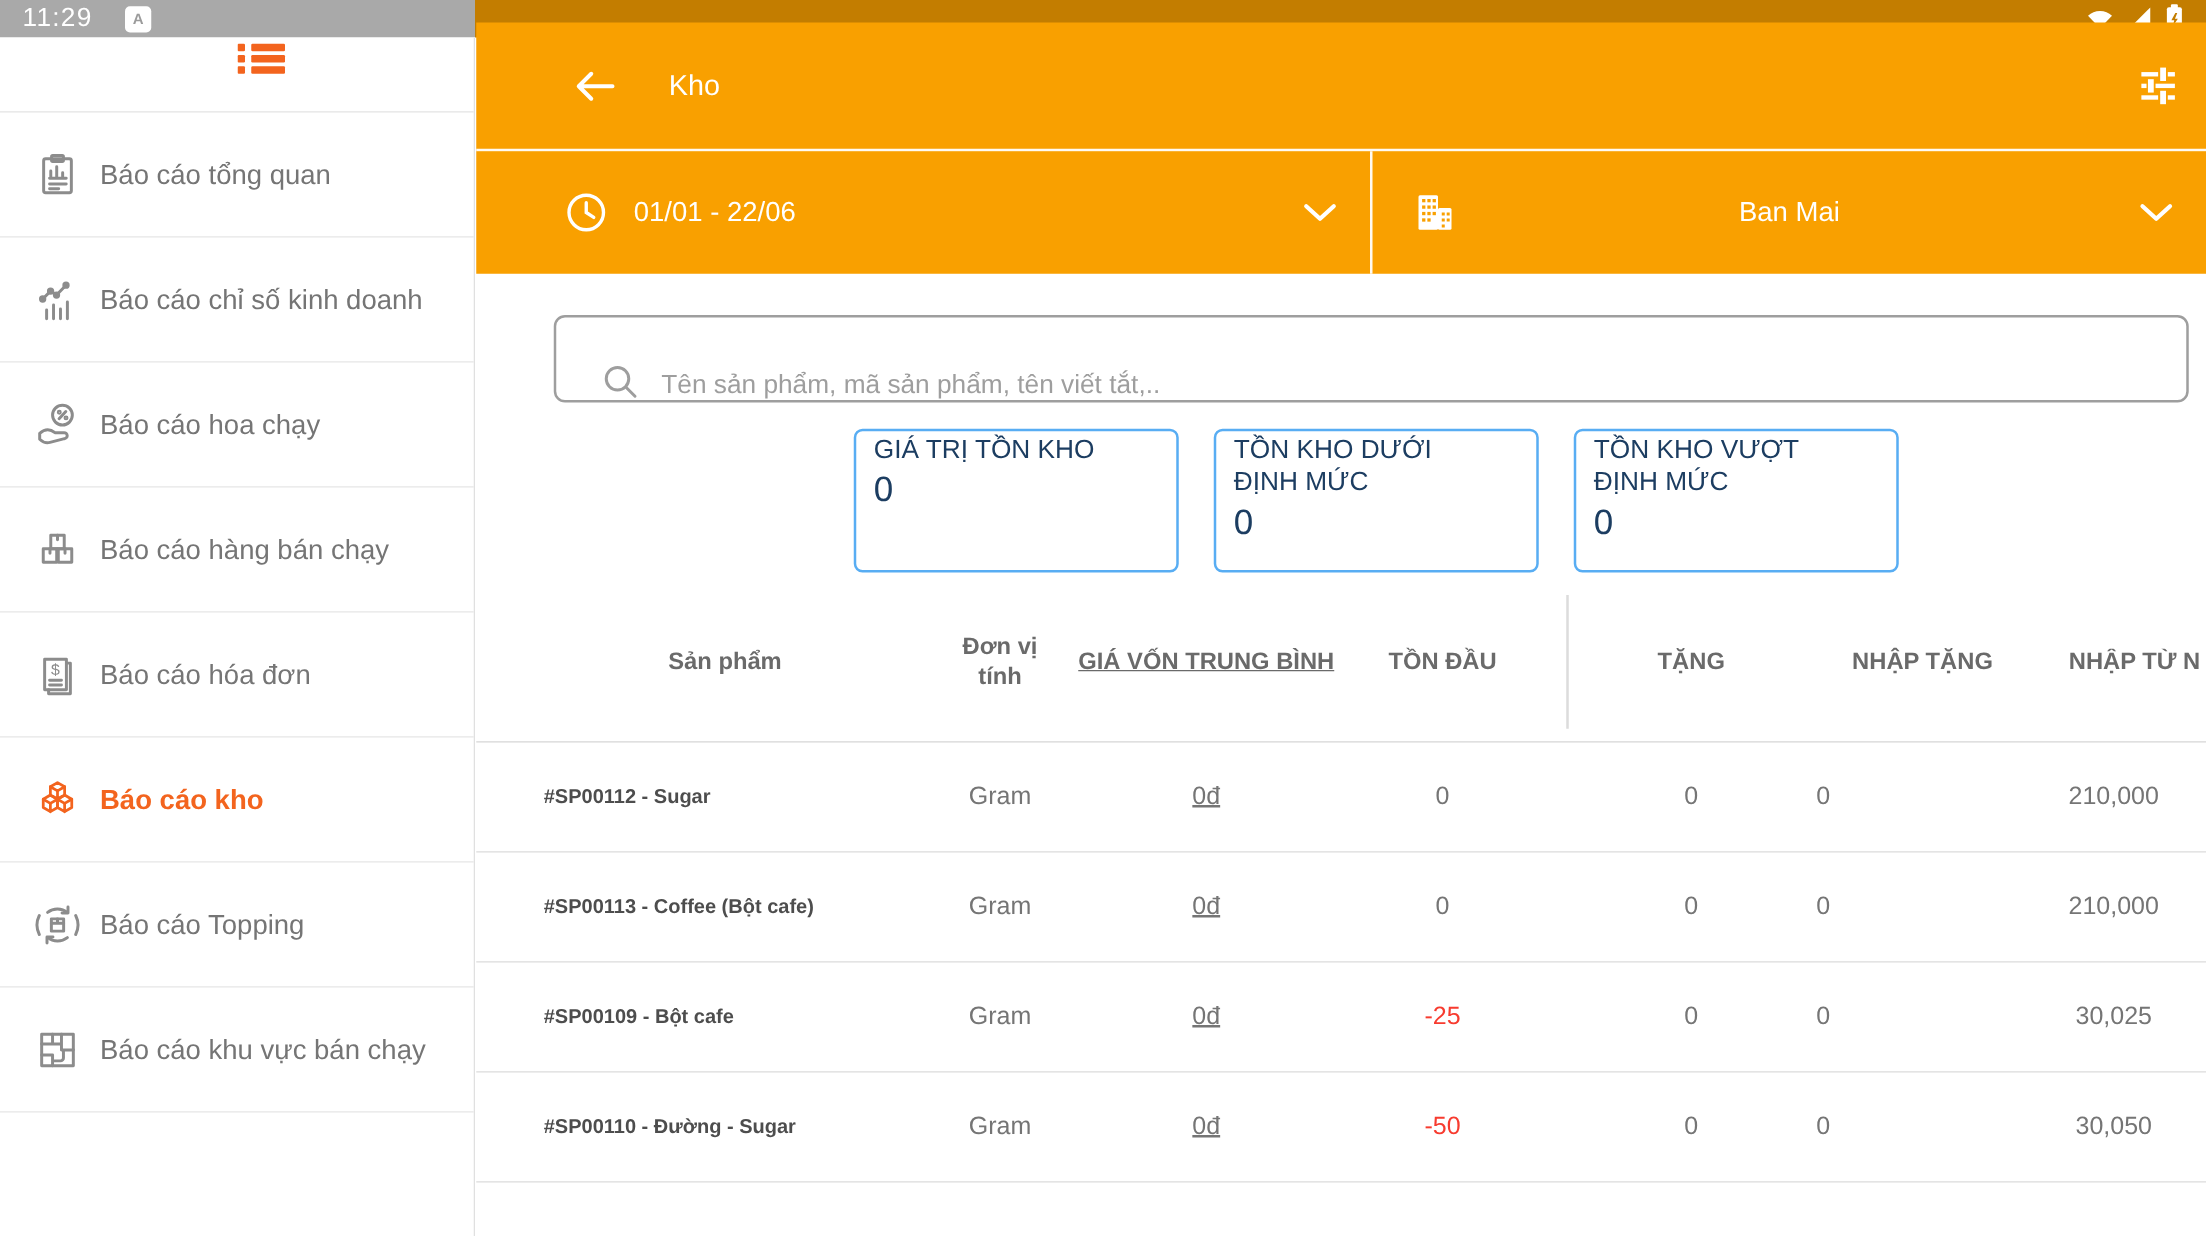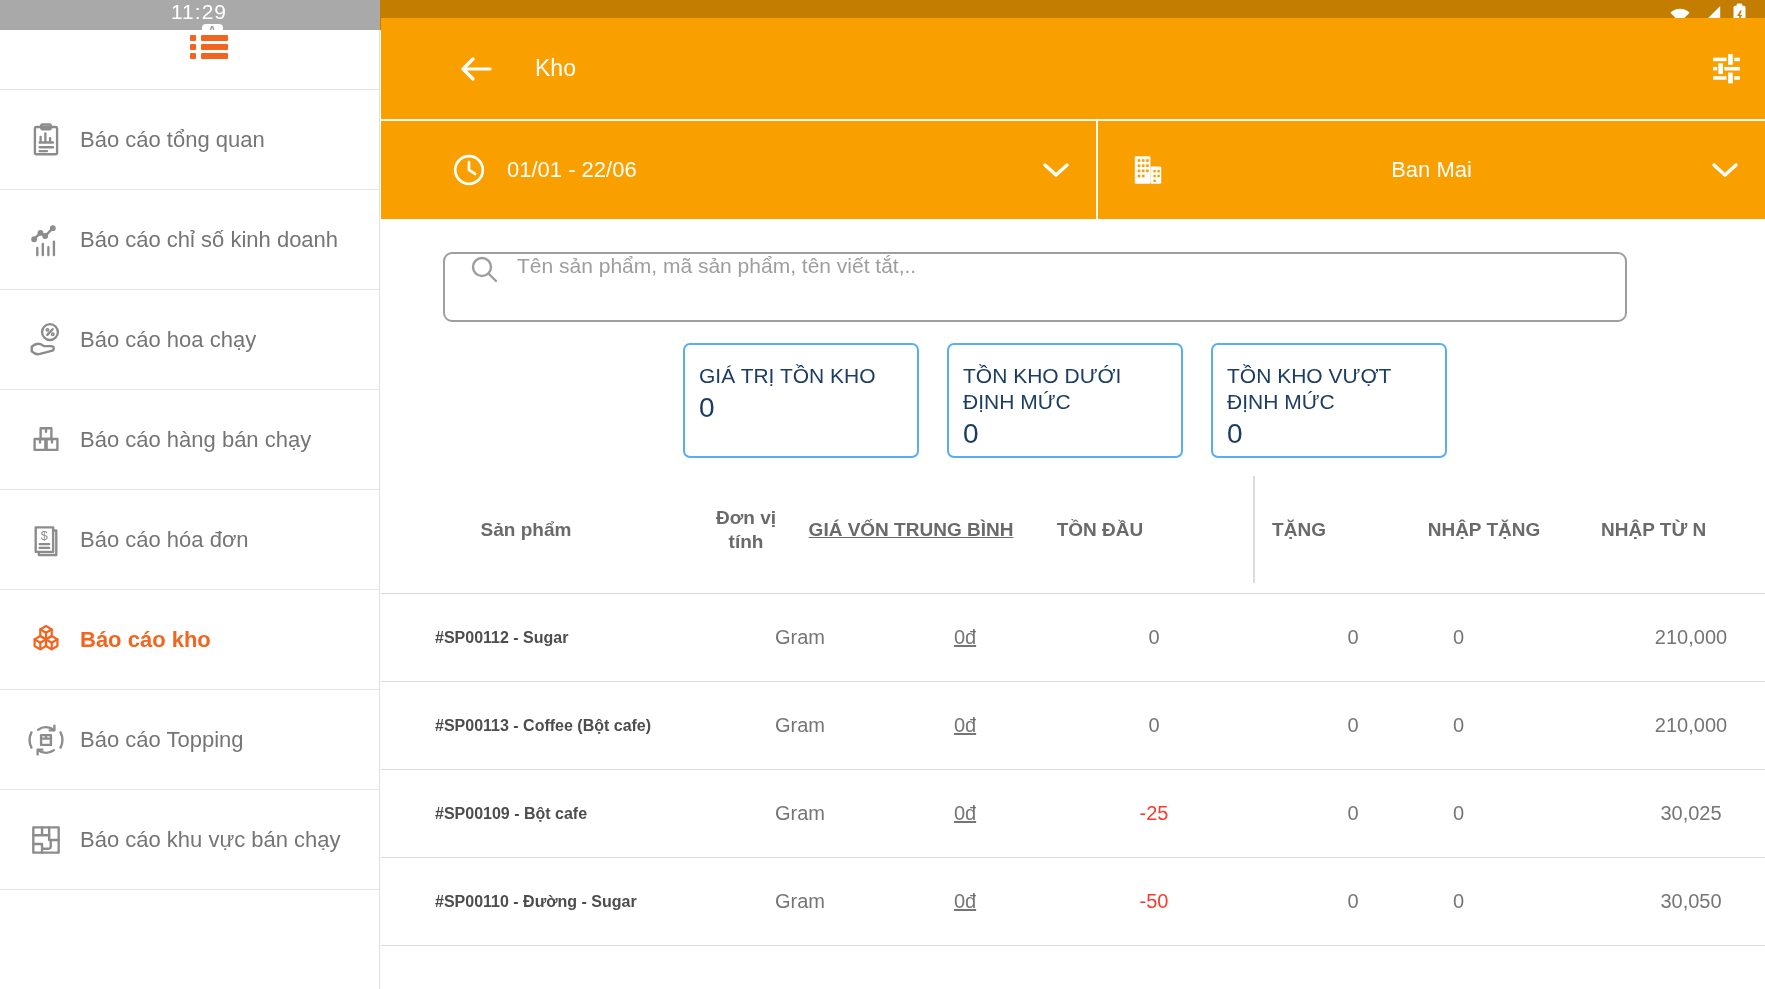--- a/index.html
+++ b/index.html
@@ -11,21 +11,21 @@
     --card-text-navy:#1C3D61;
     --negative-red:#F73B2F;
   }
   *{box-sizing:border-box;margin:0;padding:0;}
   html,body{width:1765px;height:989px;overflow:hidden;background:#fff;
     font-family:"Liberation Sans","DejaVu Sans",sans-serif;}
   .screen{position:relative;width:1765px;height:989px;background:#fff;}
 
   
   .status-bar{position:absolute;top:0;left:0;width:1765px;height:30px;display:flex;}
-  .status-left{width:380px;height:30px;background:var(--statusbar-gray);display:flex;align-items:center;padding-left:18px;flex-direction:column;}
+  .status-left{width:380px;height:30px;background:var(--statusbar-gray);display:flex;align-items:center;padding-left:18px;}
   .status-time{color:#fff;font-size:21px;letter-spacing:1px;}
   .status-badge{margin-left:26px;width:21px;height:21px;background:#fff;border-radius:4px;
     display:flex;align-items:center;justify-content:center;color:#9b9b9b;font-size:12px;font-weight:bold;}
   .status-right{flex:1;height:30px;background:var(--statusbar-orange);display:flex;align-items:center;justify-content:flex-end;padding-right:18px;gap:9px;}
 
   
   .sidebar{position:absolute;top:30px;left:0;width:380px;height:959px;background:#fff;border-right:1px solid #E0E0E0;}
   .sidebar-top{position:relative;height:60px;border-bottom:1px solid #E4E4E4;}
   .hamburger{position:absolute;left:190px;top:4px;}
   .menu-item{height:100px;border-bottom:1px solid #E6E6E6;display:flex;align-items:center;padding-left:26px;cursor:pointer;}
@@ -43,33 +43,33 @@
   .selectors{height:98px;background:var(--appbar-orange);display:flex;}
   .date-sel{width:715px;position:relative;display:flex;align-items:center;padding-left:70px;cursor:pointer;}
   .date-sel .sel-text{color:#fff;font-size:22px;margin-left:20px;}
   .branch-sel{flex:1;position:relative;display:flex;align-items:center;justify-content:center;border-left:2px solid rgba(255,255,255,.95);cursor:pointer;}
   .branch-sel .sel-text{color:#fff;font-size:22px;}
   .sel-chevron{position:absolute;right:26px;top:50%;transform:translateY(-50%);}
   .branch-icon{position:absolute;left:32px;top:50%;transform:translateY(-50%);}
 
   .content{background:#fff;}
 
-  .searchbox{margin:33px 14px 0 62px;width:1184px;height:70px;border:2px solid #9E9E9E;border-radius:9px;
-    display:flex;align-items:flex-start;padding:0 20px 0 24px;}
+  .searchbox{margin:33px 14px 0 62px;width:1308px;height:70px;border:2px solid #9E9E9E;border-radius:9px;
+    display:flex;align-items:flex-end;padding:0 20px 0 36px;}
   .searchbox input{flex:1;border:none;outline:none;font-size:21px;color:#555;margin-left:18px;background:transparent;
     font-family:"Liberation Sans","DejaVu Sans",sans-serif;}
   .searchbox input::placeholder{color:#9E9E9E;opacity:1;}
 
   .cards{margin-top:21px;display:flex;padding-left:302px;gap:28px;}
-  .card{width:236px;height:115px;border:2px solid var(--card-border-blue);border-radius:7px;padding:18px 14px;}
+  .card{width:260px;height:115px;border:2px solid var(--card-border-blue);border-radius:7px;padding:2px 14px;}
   .card-label{font-size:21px;line-height:26px;color:var(--card-text-navy);max-width:180px;}
   .card-value{font-size:28px;color:var(--card-text-navy);margin-top:3px;}
 
   .table{margin-top:8px;}
-  .thead{position:relative;height:128px;display:flex;align-items:center;border-bottom:1px solid #D6D6D6;}
+  .thead{position:relative;height:128px;display:flex;align-items:center;padding-left:54px;border-bottom:1px solid #D6D6D6;}
   .thead .hcell{font-size:19px;font-weight:bold;color:#6A6A6A;white-space:nowrap;display:flex;justify-content:center;}
   .thead-divider{position:absolute;left:872px;top:10px;bottom:10px;width:2px;background:#DCDCDC;}
   .trow{height:88px;display:flex;align-items:center;padding-left:54px;border-bottom:1px solid #DCDCDC;cursor:pointer;}
   .cell{font-size:20px;color:#757575;white-space:nowrap;}
   .col-product{width:290px;text-align:left;overflow:visible;}
   .trow .col-product{font-weight:bold;color:#4D4D4D;font-size:16px;}
   .col-unit{width:150px;text-align:center;}
   .thead .col-unit{justify-content:center;}
   .col-unit .wrap{display:inline-block;max-width:72px;text-align:center;white-space:normal;line-height:24px;}
   .col-avg{width:180px;text-align:center;justify-content:center;text-decoration:underline;}

